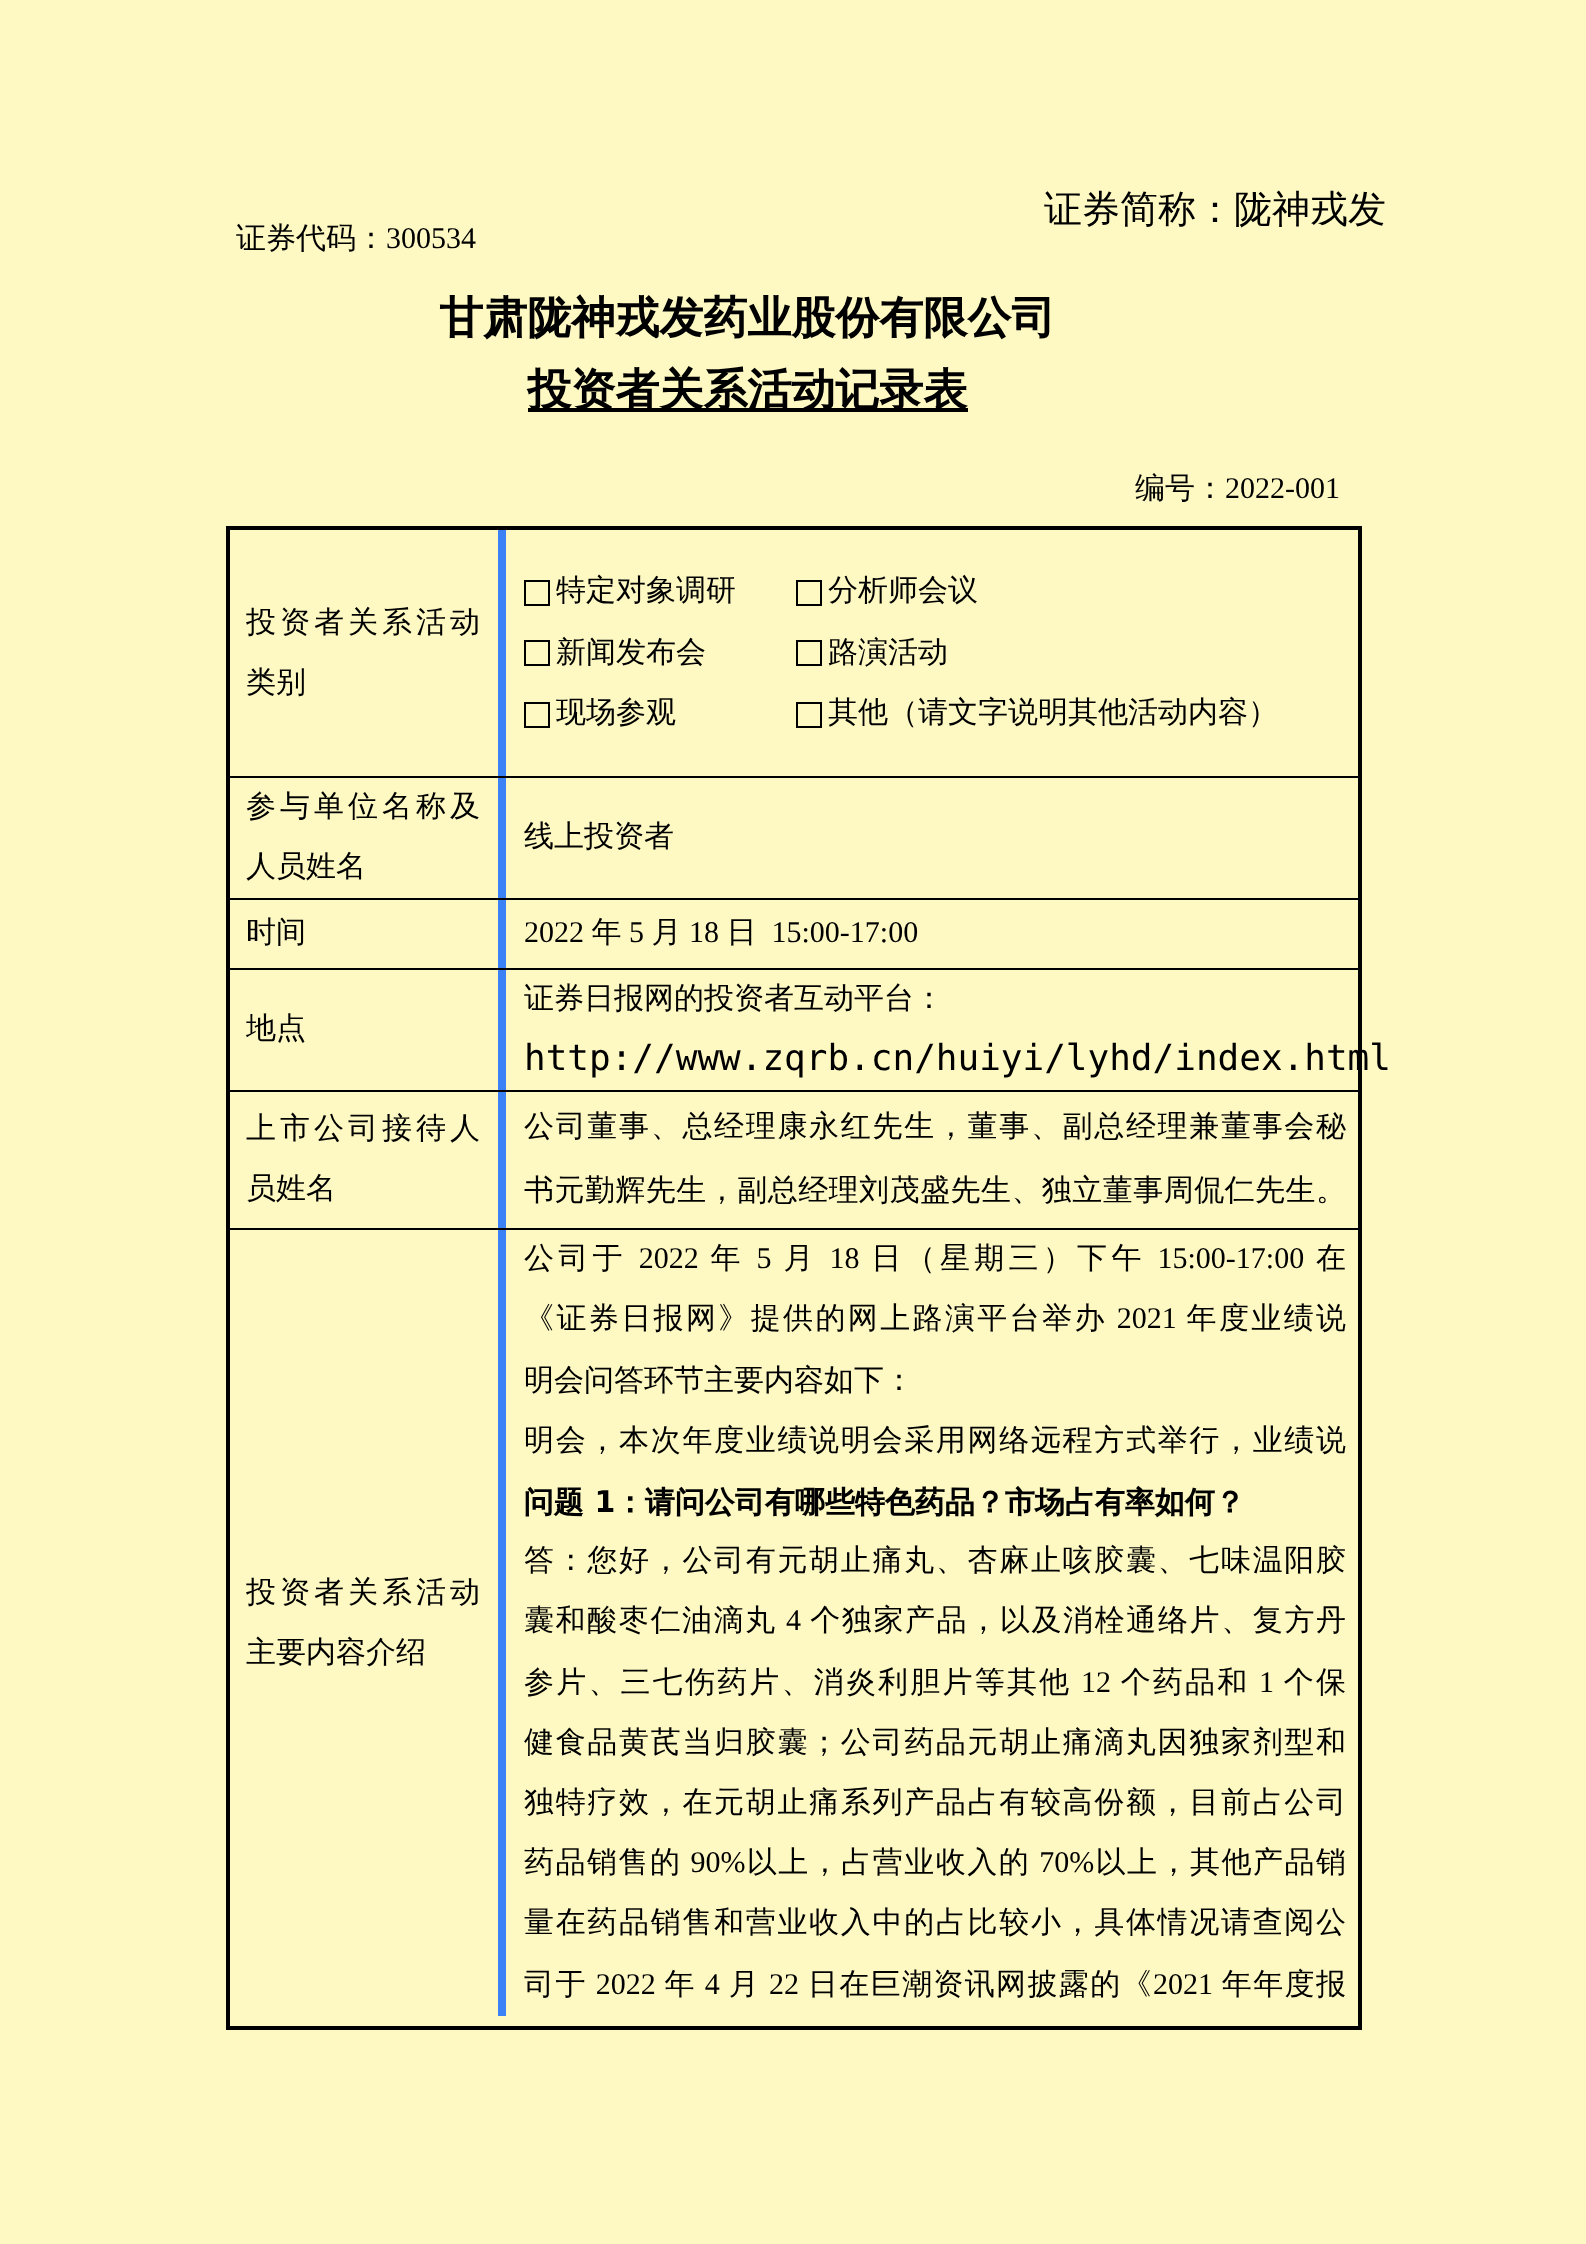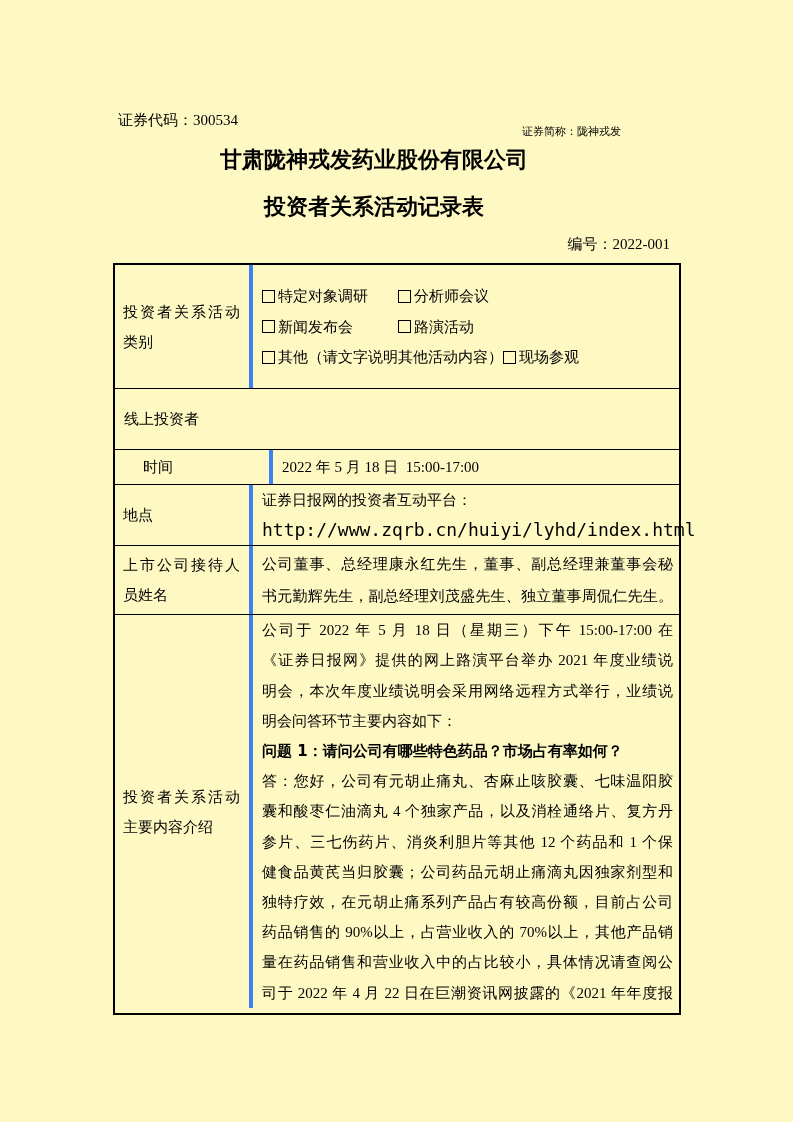--- a/index.html
+++ b/index.html
@@ -5,40 +5,40 @@
   * { margin:0; padding:0; box-sizing:border-box; }
   html,body { background:#ffffff; }
   body {
     width:793px; height:1122px; position:relative;
     font-family:"Liberation Serif","DejaVu Serif",serif;
     color:#000;
   }
   .page { position:absolute; inset:0; background:#fef9c3; overflow:hidden; }
 
   .hdr-left  { position:absolute; left:118px; top:111px; font-size:15px; line-height:18px; }
-  .hdr-right { position:absolute; left:522px; top:122px; font-size:11px; line-height:18px; }
+  .hdr-right { position:absolute; left:522px; top:97px; font-size:19px; line-height:18px;font-family:Liberation Mono, monospace; }
 
   .title, .subtitle {
     position:absolute; left:0; width:748px; text-align:center;
     font-family:"DejaVu Sans","Liberation Sans",sans-serif;
     font-weight:bold; font-size:22px; line-height:30px;
   }
   .title    { top:145px; }
-  .subtitle { top:192px; }
+  .subtitle { top:181px;text-decoration:underline; }
 
   .docno { position:absolute; left:0; top:235px; width:670px; text-align:right; font-size:15px; }
 
   .table {
     position:absolute; left:113px; top:263px; width:568px; height:752px;
     border:2px solid #000; display:flex; flex-direction:column;
     font-size:15px;
   }
   .t-row { display:flex; width:100%; }
   .t-row + .t-row { border-top:1px solid #000; }
-  .r1 { height:123px; } .r2 { height:61px; } .r3 { height:35px;padding-left:20px; }
+  .r1 { height:123px; } .r2 { height:61px; } .r3 { height:35px; }
   .r4 { height:61px; }  .r5 { height:69px; } .r6 { height:394px; }
 
   .lbl {
     flex:0 0 138px; border-right:4px solid #3b82f6;
     display:flex; align-items:center; padding:0 9px 0 8px;
     line-height:30px;
   }
   .lbl span { display:block; width:100%; text-align:justify; }
 
   .val {
@@ -104,33 +104,36 @@
           <span class="opt opt-a">
             <span class="cb"><i></i></span>
             <span>新闻发布会</span>
           </span>
           <span class="opt">
             <span class="cb"><i></i></span>
             <span>路演活动</span>
           </span>
         </div>
         <div class="opt-line">
+          <span class="opt opt-a">
+            <span class="cb"><i></i></span>
+            <span>现场参观</span>
+          </span>
           <span class="opt">
             <span class="cb"><i></i></span>
             <span>其他（请文字说明其他活动内容）</span>
-          </span>
-          <span class="opt opt-a">
-            <span class="cb"><i></i></span>
-            <span>现场参观</span>
           </span>
         </div>
       </div>
     </div>
 
     <div class="t-row r2">
+      <div class="lbl">
+        <span>参与单位名称及人员姓名</span>
+      </div>
       <div class="val">
         <div class="line">线上投资者</div>
       </div>
     </div>
 
     <div class="t-row r3">
       <div class="lbl">
         <span>时间</span>
       </div>
       <div class="val">
@@ -158,22 +161,22 @@
       </div>
     </div>
 
     <div class="t-row r6">
       <div class="lbl">
         <span>投资者关系活动主要内容介绍</span>
       </div>
       <div class="val">
         <div class="line jline">公司于 2022 年 5 月 18 日（星期三）下午 15:00-17:00 在</div>
         <div class="line jline">《证券日报网》提供的网上路演平台举办 2021 年度业绩说</div>
+        <div class="line">明会问答环节主要内容如下：</div>
         <div class="line jline">明会，本次年度业绩说明会采用网络远程方式举行，业绩说</div>
-        <div class="line">明会问答环节主要内容如下：</div>
         <div class="line bold-q">问题 1：请问公司有哪些特色药品？市场占有率如何？</div>
         <div class="line jline">答：您好，公司有元胡止痛丸、杏麻止咳胶囊、七味温阳胶</div>
         <div class="line jline">囊和酸枣仁油滴丸 4 个独家产品，以及消栓通络片、复方丹</div>
         <div class="line jline">参片、三七伤药片、消炎利胆片等其他 12 个药品和 1 个保</div>
         <div class="line jline">健食品黄芪当归胶囊；公司药品元胡止痛滴丸因独家剂型和</div>
         <div class="line jline">独特疗效，在元胡止痛系列产品占有较高份额，目前占公司</div>
         <div class="line jline">药品销售的 90%以上，占营业收入的 70%以上，其他产品销</div>
         <div class="line jline">量在药品销售和营业收入中的占比较小，具体情况请查阅公</div>
         <div class="line jline">司于 2022 年 4 月 22 日在巨潮资讯网披露的《2021 年年度报</div>
       </div>

